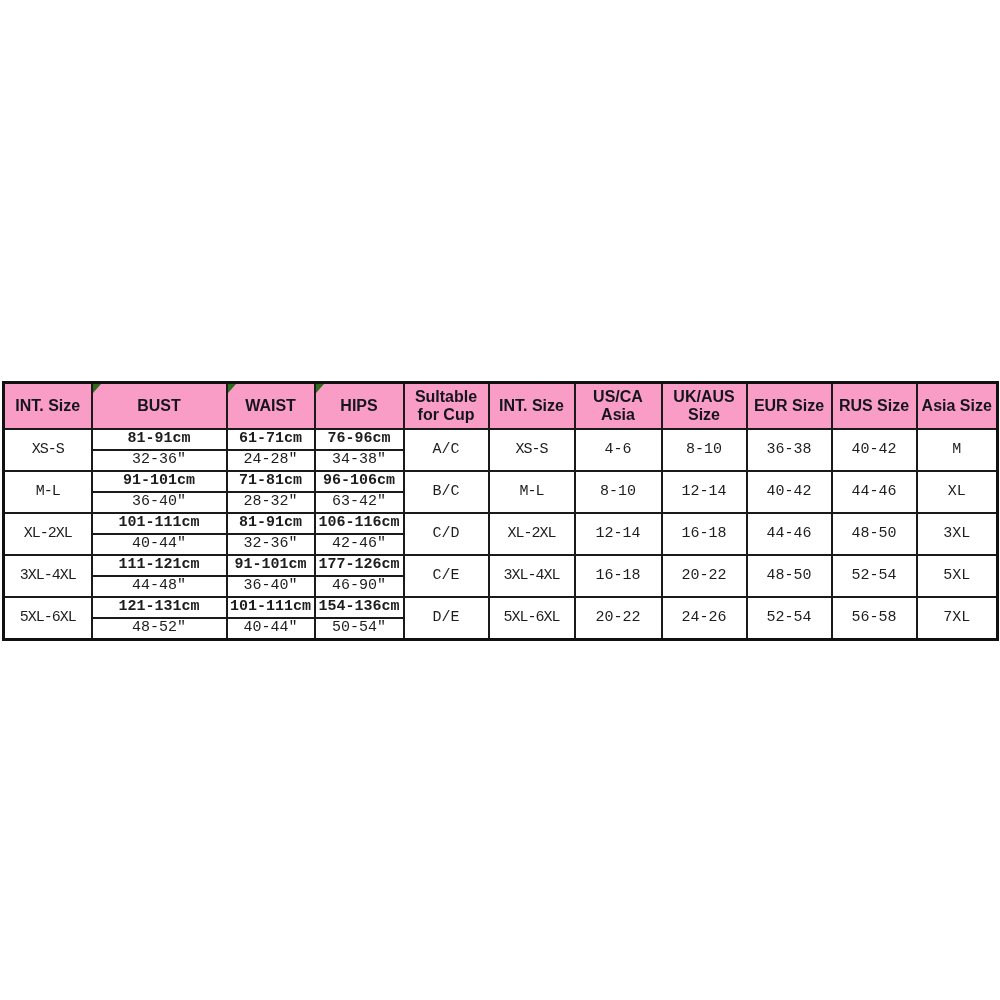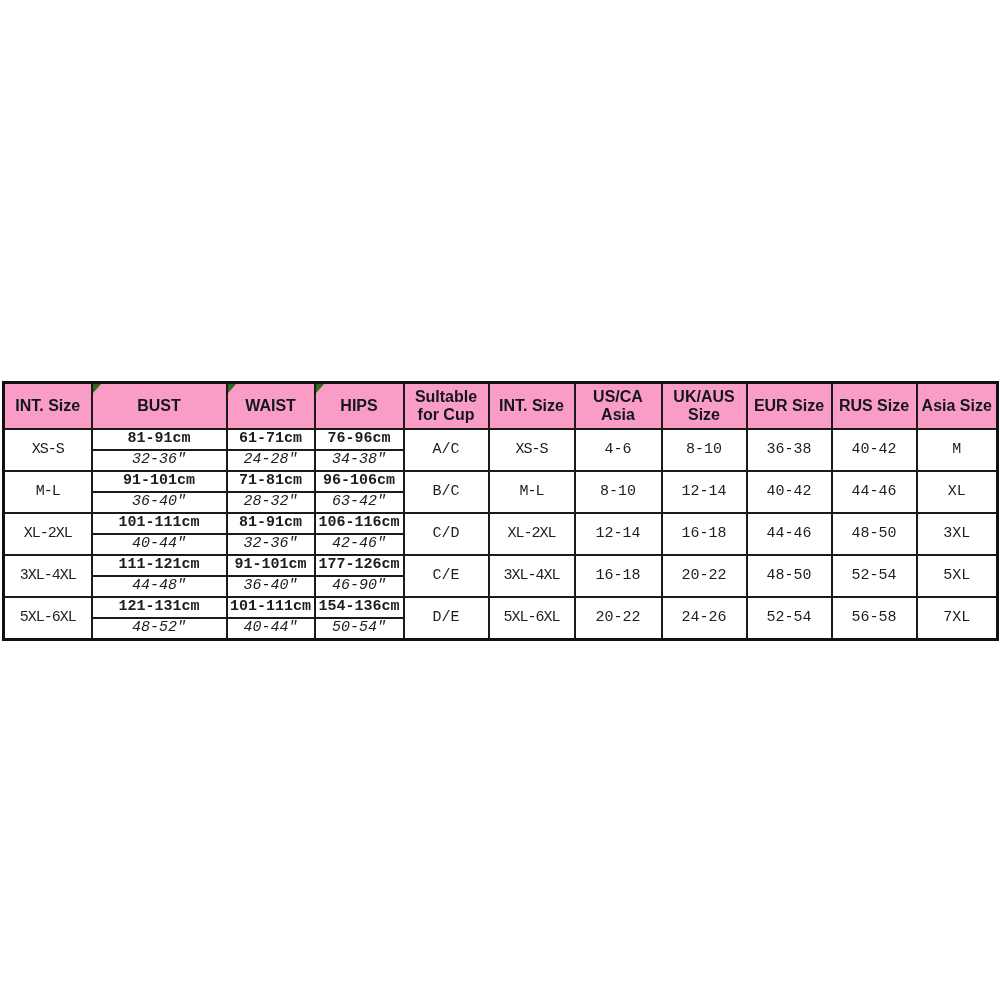--- a/index.html
+++ b/index.html
@@ -50,21 +50,21 @@
     line-height: 1.1;
   }
   td.size-label {
     font-weight: normal;
     font-size: 16px;
     letter-spacing: -1px;
     margin-top: 32px;
   }
   
   td.cm-cell  { border-bottom: 1px solid #4a4a4a; font-weight: bold; }
-  td.in-cell  { border-top: 1px solid #4a4a4a; font-style: italic; }
+  td.in-cell  { border-top: 1px solid #4a4a4a; }
   
   .corner-marker {
     position: absolute;
     left: 0;
     top: 0;
     width: 0;
     height: 0;
     border-top: 9px solid #2f6b1f;
     border-right: 8px solid transparent;
   }

